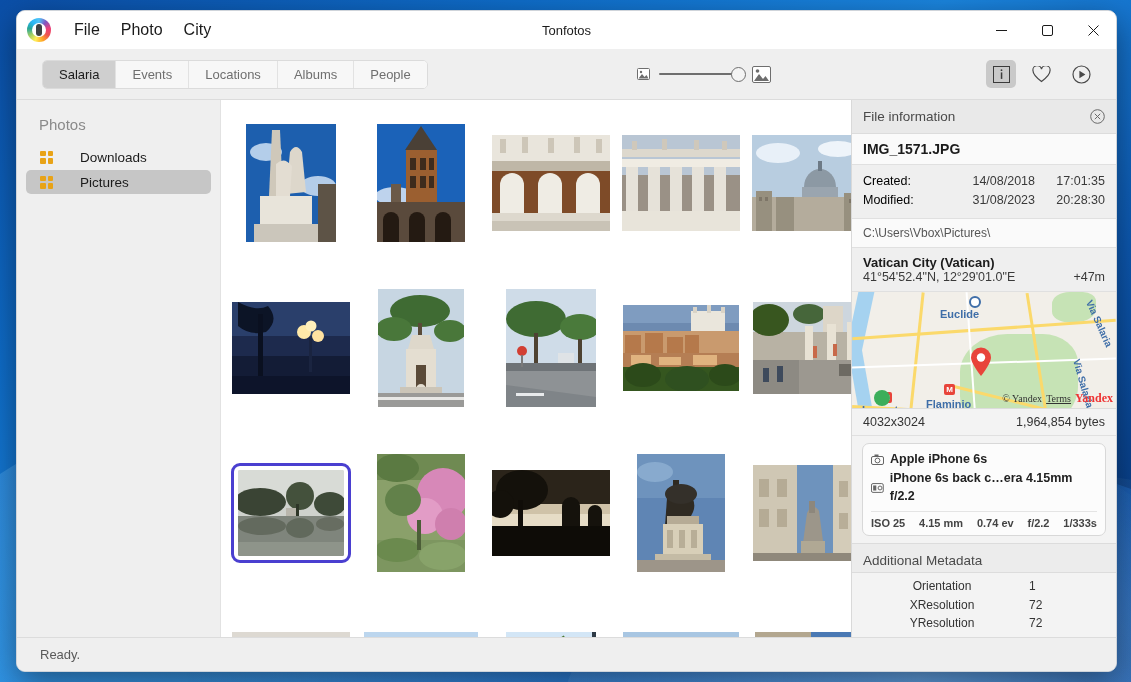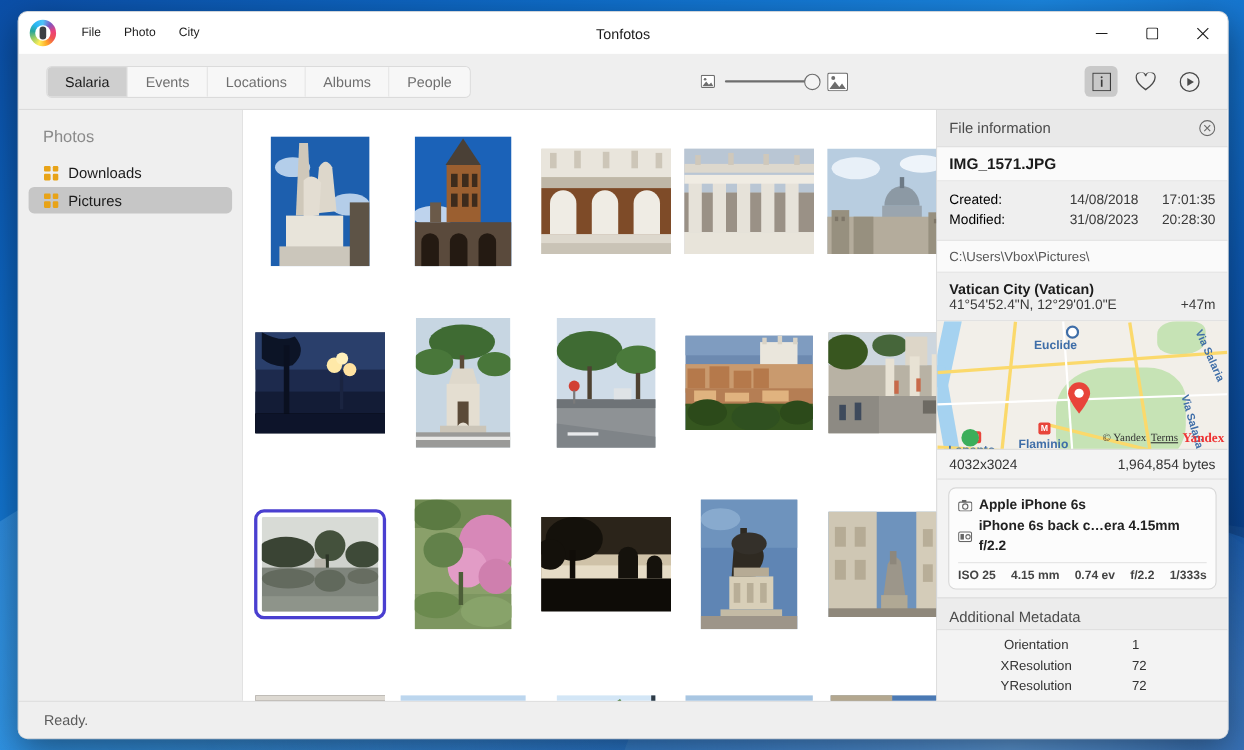--- a/index.html
+++ b/index.html
@@ -23,21 +23,21 @@
     overflow:hidden;display:flex;flex-direction:column;
     border:1px solid #cfd4da;
   }
   
   .titlebar{height:38px;background:#ffffff;display:flex;align-items:center;position:relative;flex:0 0 38px;}
   .applogo{width:24px;height:24px;margin-left:10px;border-radius:50%;position:relative;flex:0 0 24px;
     background:conic-gradient(#4fc3f7,#7e57c2,#ec407a,#ef5350,#ffa726,#ffee58,#9ccc65,#26a69a,#29b6f6,#4fc3f7);}
   .applogo::before{content:"";position:absolute;inset:5px;border-radius:50%;background:#fff;}
   .applogo::after{content:"";position:absolute;left:9px;top:6px;width:6px;height:12px;border-radius:3px;background:#3c4043;}
   .menubar{display:flex;margin-left:14px;gap:3px;}
-  .menu-item{font-size:11px;color:#1b1b1b;padding:4px 9px;border-radius:4px;cursor:default;}
+  .menu-item{font-size:16px;color:#1b1b1b;padding:4px 9px;border-radius:4px;cursor:default;}
   .win-title{position:absolute;left:0;right:0;text-align:center;font-size:13px;color:#1b1b1b;pointer-events:none;}
   .wbtns{margin-left:auto;display:flex;height:38px;}
   .wbtn{width:46px;height:38px;display:flex;align-items:center;justify-content:center;cursor:default;}
   .wbtn svg{display:block;}
 
   
   .toolbar{height:50px;background:#efefef;display:flex;align-items:center;position:relative;flex:0 0 50px;
     border-bottom:1px solid #dcdcdc;}
   .tabs{display:flex;margin-left:25px;border:1px solid #dbdbdb;border-radius:5px;overflow:hidden;background:#f7f7f7;}
   .tab{font-size:13px;color:#6f6f6f;padding:6px 16px;border-right:1px solid #e2e2e2;background:#f7f7f7;cursor:default;}
@@ -51,21 +51,21 @@
   .slider .knob{position:absolute;right:-3px;width:13px;height:13px;border-radius:50%;background:#f4f4f4;border:1.5px solid #6e6e6e;}
 
   .rightbtns{margin-left:auto;margin-right:20px;display:flex;align-items:center;gap:10px;}
   .rbtn{width:30px;height:28px;display:flex;align-items:center;justify-content:center;border-radius:5px;cursor:default;}
   .rbtn.active{background:#c9c9c9;}
 
   
   .content{flex:1;display:flex;min-height:0;background:#fff;}
   .sidebar{width:203px;flex:0 0 203px;background:#efefef;border-right:1px solid #e2e2e2;padding-top:16px;}
   .side-head{font-size:15px;color:#8a8a8a;padding:0 0 11px 22px;}
-  .side-item{display:flex;align-items:center;gap:9px;height:24px;margin:1px 9px;padding-left:14px;border-radius:5px;cursor:default;}
+  .side-item{display:flex;align-items:center;gap:27px;height:24px;margin:1px 9px;padding-left:14px;border-radius:5px;cursor:default;}
   .side-item.sel{background:#c6c6c6;}
   .side-label{font-size:13.5px;color:#1b1b1b;}
   .gridicon{width:13px;height:13px;display:grid;grid-template-columns:1fr 1fr;grid-template-rows:1fr 1fr;gap:2px;flex:0 0 13px;}
   .gridicon i{background:#e8a317;border-radius:1px;display:block;}
 
   
   .gallery{flex:1;background:#fff;position:relative;overflow:hidden;}
   .grow{display:flex;align-items:center;height:165px;padding-left:5px;}
   .cell{width:130px;height:165px;display:flex;align-items:center;justify-content:center;flex:0 0 130px;}
   .thumb{max-width:118px;max-height:120px;border:none;display:block;box-shadow:0 0 0 0 rgba(0,0,0,0);}

